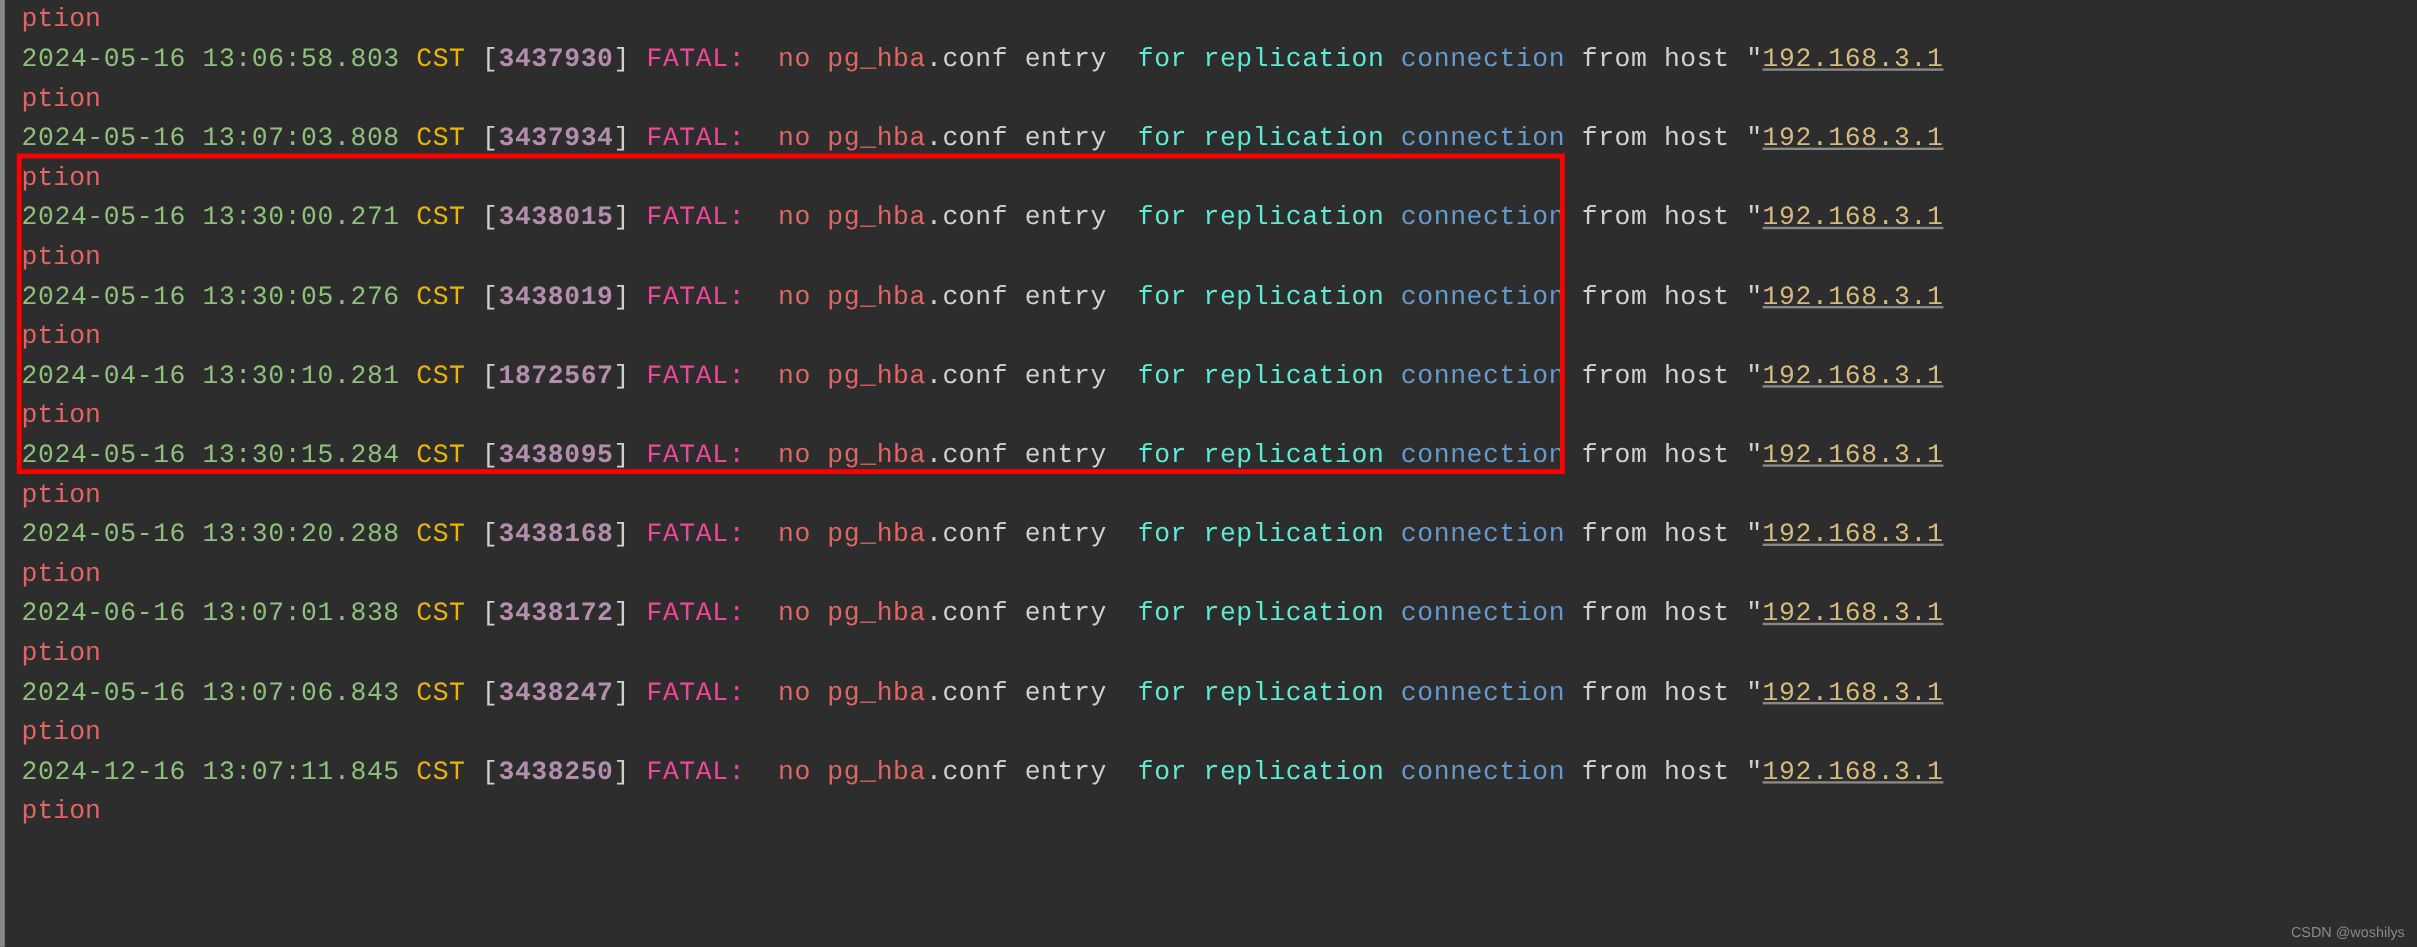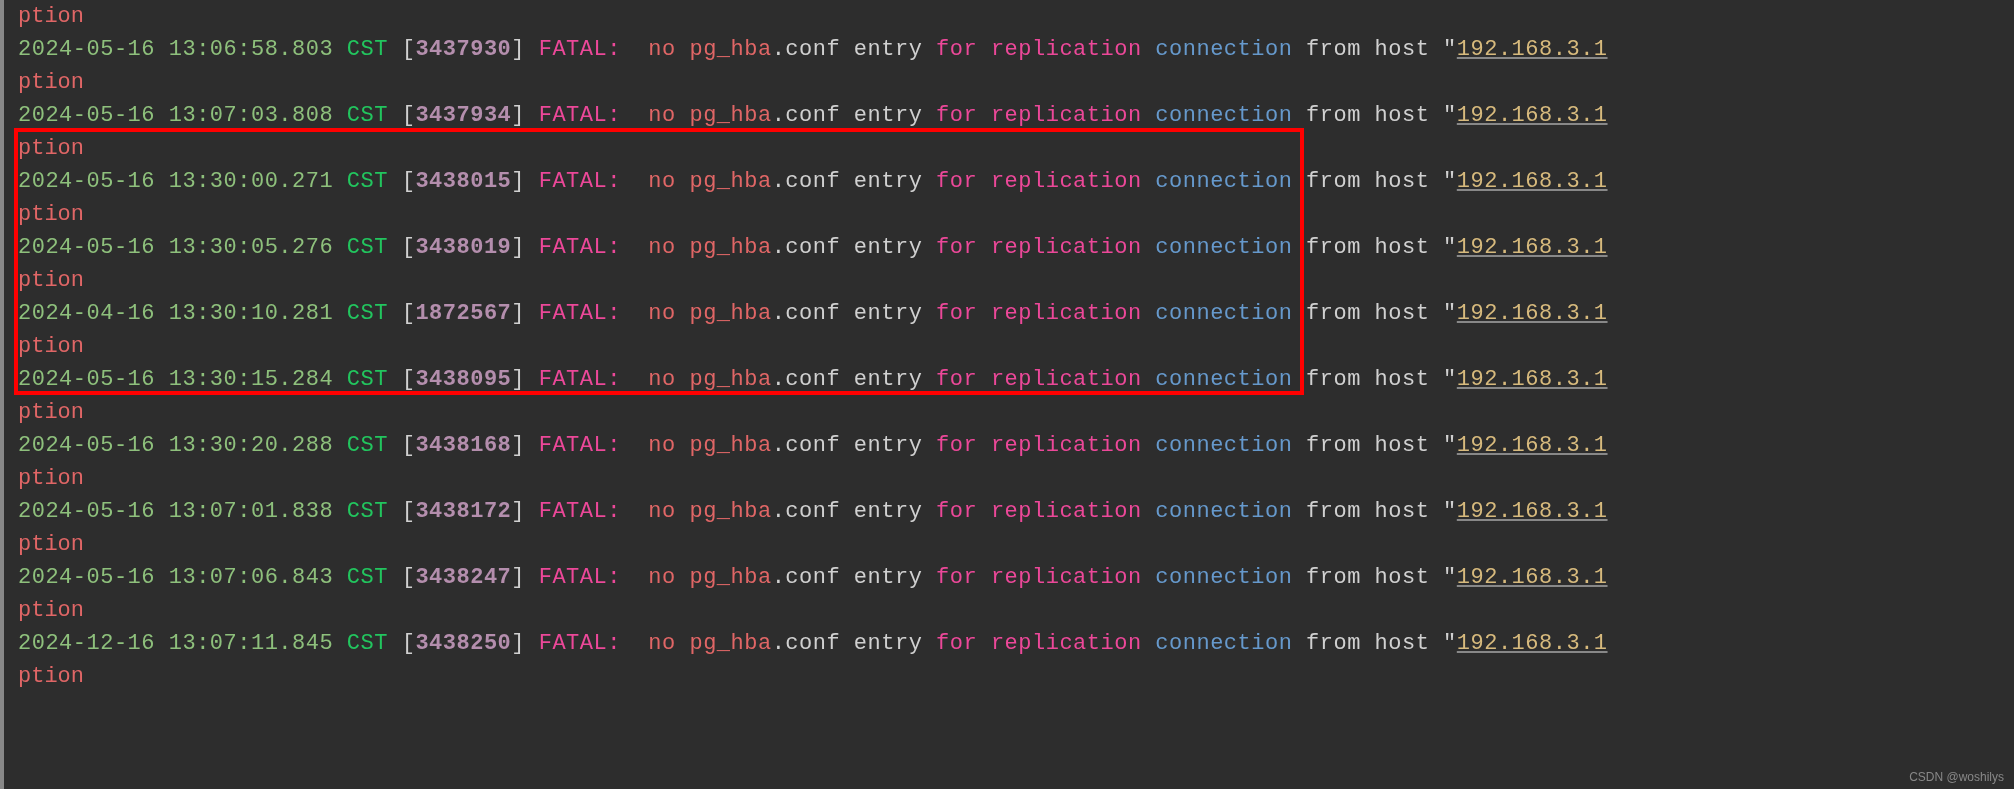--- a/index.html
+++ b/index.html
@@ -28,21 +28,21 @@
       letter-spacing: 0.5px;
     }
     .wrap-line {
       line-height: 1.5;
       color: #e06666;
     }
     .timestamp {
       color: #8ec07c;
     }
     .cst {
-      color: #22c55e;
+      color: #eab308;
     }
     .bracket {
       color: #d0d0d0;
     }
     .pid {
       color: #b48ead;
       font-weight: bold;
     }
     .fatal {
       color: #ec4899;
@@ -51,21 +51,22 @@
       color: #e06666;
       margin-top: 48px;
     }
     .pghba {
       color: #e06666;
     }
     .conf-entry {
       color: #d0d0d0;
     }
     .for-repl {
-      color: #ec4899;
+      color: #5eead4;
+      margin-left: 12px;
     }
     .connection {
       color: #6699cc;
     }
     .from-host {
       color: #d0d0d0;
     }
     .quote {
       color: #d0d0d0;
     }
@@ -191,21 +192,21 @@
     <span class="no">no</span>
     <span class="pghba">pg_hba</span><span class="conf-entry">.conf entry</span>
     <span class="for-repl">for replication</span>
     <span class="connection">connection</span>
     <span class="from-host">from host</span>
     <span class="quote">"</span><span class="ip">192.168.3.1</span>
   </div>
   <div class="wrap-line">ption</div>
 
   <div class="log-line">
-    <span class="timestamp">2024-05-16 13:07:01.838</span>
+    <span class="timestamp">2024-06-16 13:07:01.838</span>
     <span class="cst">CST</span>
     <span class="bracket">[</span><span class="pid">3438172</span><span class="bracket">]</span>
     <span class="fatal">FATAL:</span>&nbsp;
     <span class="no">no</span>
     <span class="pghba">pg_hba</span><span class="conf-entry">.conf entry</span>
     <span class="for-repl">for replication</span>
     <span class="connection">connection</span>
     <span class="from-host">from host</span>
     <span class="quote">"</span><span class="ip">192.168.3.1</span>
   </div>

